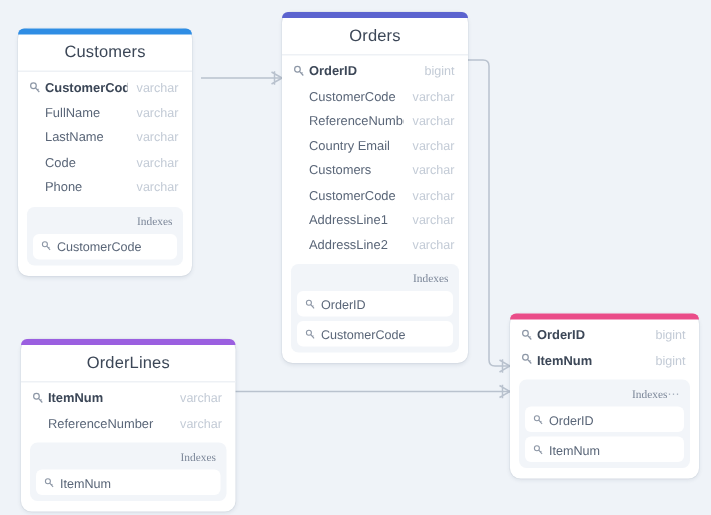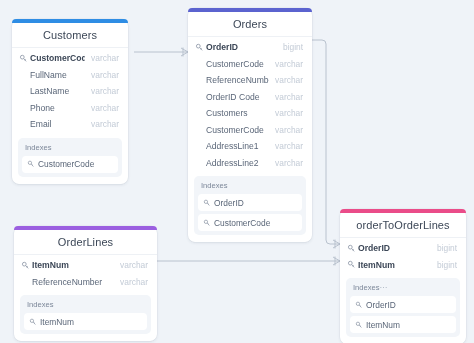--- a/index.html
+++ b/index.html
@@ -96,21 +96,22 @@
     background: #f2f5f9;
     border-radius: 5px;
     padding: 4px 4px 4px;
   }
   .indexes-label {
     font-size: 7.6px;
     color: #7c8799;
     padding: 1px 3px 4px;
     display: flex;
     align-items: center;
-    justify-content: flex-start;
+    justify-content: flex-end;
+    font-family: Liberation Serif, serif;
   }
   .indexes-label .dot-more {
     color: #aab3c0;
     font-size: 8px;
     line-height: 4px;
   }
   .index-item {
     background: #ffffff;
     border-radius: 4px;
     font-size: 8.4px;
@@ -173,26 +174,26 @@
           <span class="field-name">FullName</span>
           <span class="field-type">varchar</span>
         </div>
         <div class="field-row">
           <span class="key-spacer"></span>
           <span class="field-name">LastName</span>
           <span class="field-type">varchar</span>
         </div>
         <div class="field-row">
           <span class="key-spacer"></span>
+          <span class="field-name">Code</span>
+          <span class="field-type">varchar</span>
+        </div>
+        <div class="field-row">
+          <span class="key-spacer"></span>
           <span class="field-name">Phone</span>
-          <span class="field-type">varchar</span>
-        </div>
-        <div class="field-row">
-          <span class="key-spacer"></span>
-          <span class="field-name">Email</span>
           <span class="field-type">varchar</span>
         </div>
       </div>
       <div class="indexes-box">
         <div class="indexes-label">
           <span>Indexes</span>
         </div>
         <div class="index-item">
           <span class="idx-icon"><svg viewBox="0 0 12 12" width="100%" height="100%">
               <g fill="none" stroke="#8d97a6" stroke-width="1.1">
@@ -223,21 +224,21 @@
           <span class="field-name">CustomerCode</span>
           <span class="field-type">varchar</span>
         </div>
         <div class="field-row">
           <span class="key-spacer"></span>
           <span class="field-name">ReferenceNumber</span>
           <span class="field-type">varchar</span>
         </div>
         <div class="field-row">
           <span class="key-spacer"></span>
-          <span class="field-name">OrderID Code</span>
+          <span class="field-name">Country Email</span>
           <span class="field-type">varchar</span>
         </div>
         <div class="field-row">
           <span class="key-spacer"></span>
           <span class="field-name">Customers</span>
           <span class="field-type">varchar</span>
         </div>
         <div class="field-row">
           <span class="key-spacer"></span>
           <span class="field-name">CustomerCode</span>
@@ -308,21 +309,20 @@
                 <circle cx="4.4" cy="4.2" r="2.5"></circle>
                 <path d="M6.2 6.1 L9.6 9.8 M7.6 8.2 L8.9 7.1"></path>
               </g>
             </svg></span>
           <span>ItemNum</span>
         </div>
       </div>
     </div>
     <div class="table-node" style="left: 340px; top: 209px; width: 126px;">
       <div class="accent-bar" style="background: rgb(234, 76, 137);"></div>
-      <div class="table-title">orderToOrderLines</div>
       <div class="fields">
         <div class="field-row">
           <span class="key-icon"><svg viewBox="0 0 12 12" width="100%" height="100%">
               <g fill="none" stroke="#8d97a6" stroke-width="1.1">
                 <circle cx="4.4" cy="4.2" r="2.5"></circle>
                 <path d="M6.2 6.1 L9.6 9.8 M7.6 8.2 L8.9 7.1"></path>
               </g>
             </svg></span>
           <span class="field-name pk">OrderID</span>
           <span class="field-type">bigint</span>

